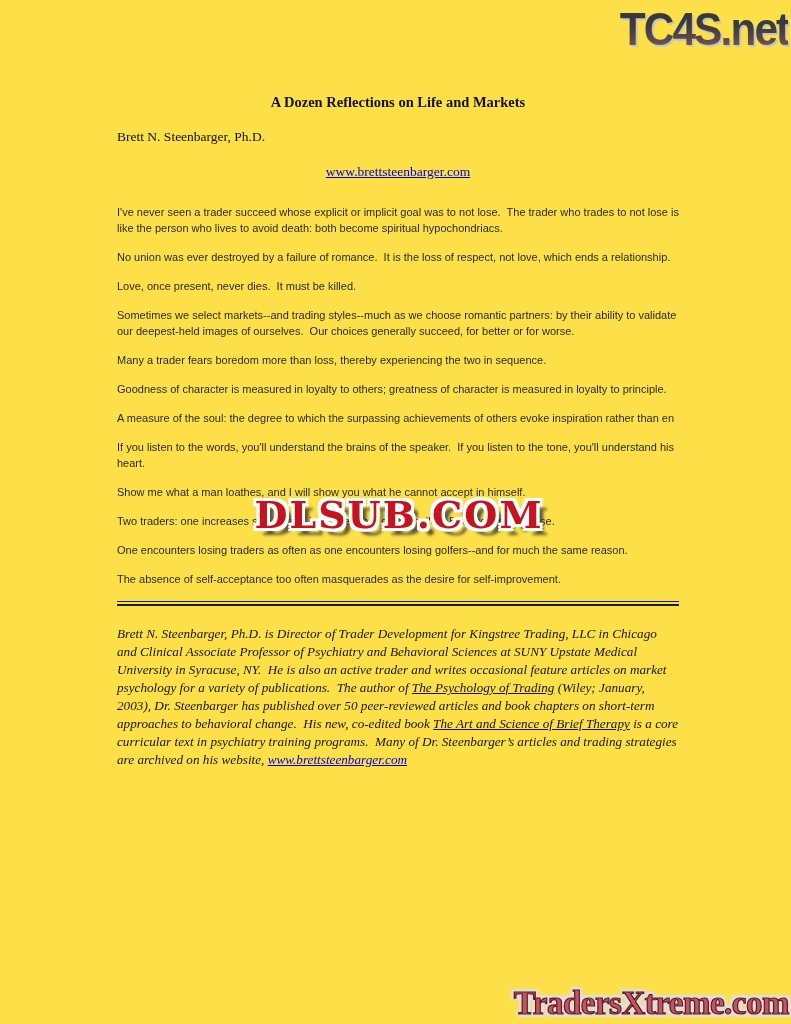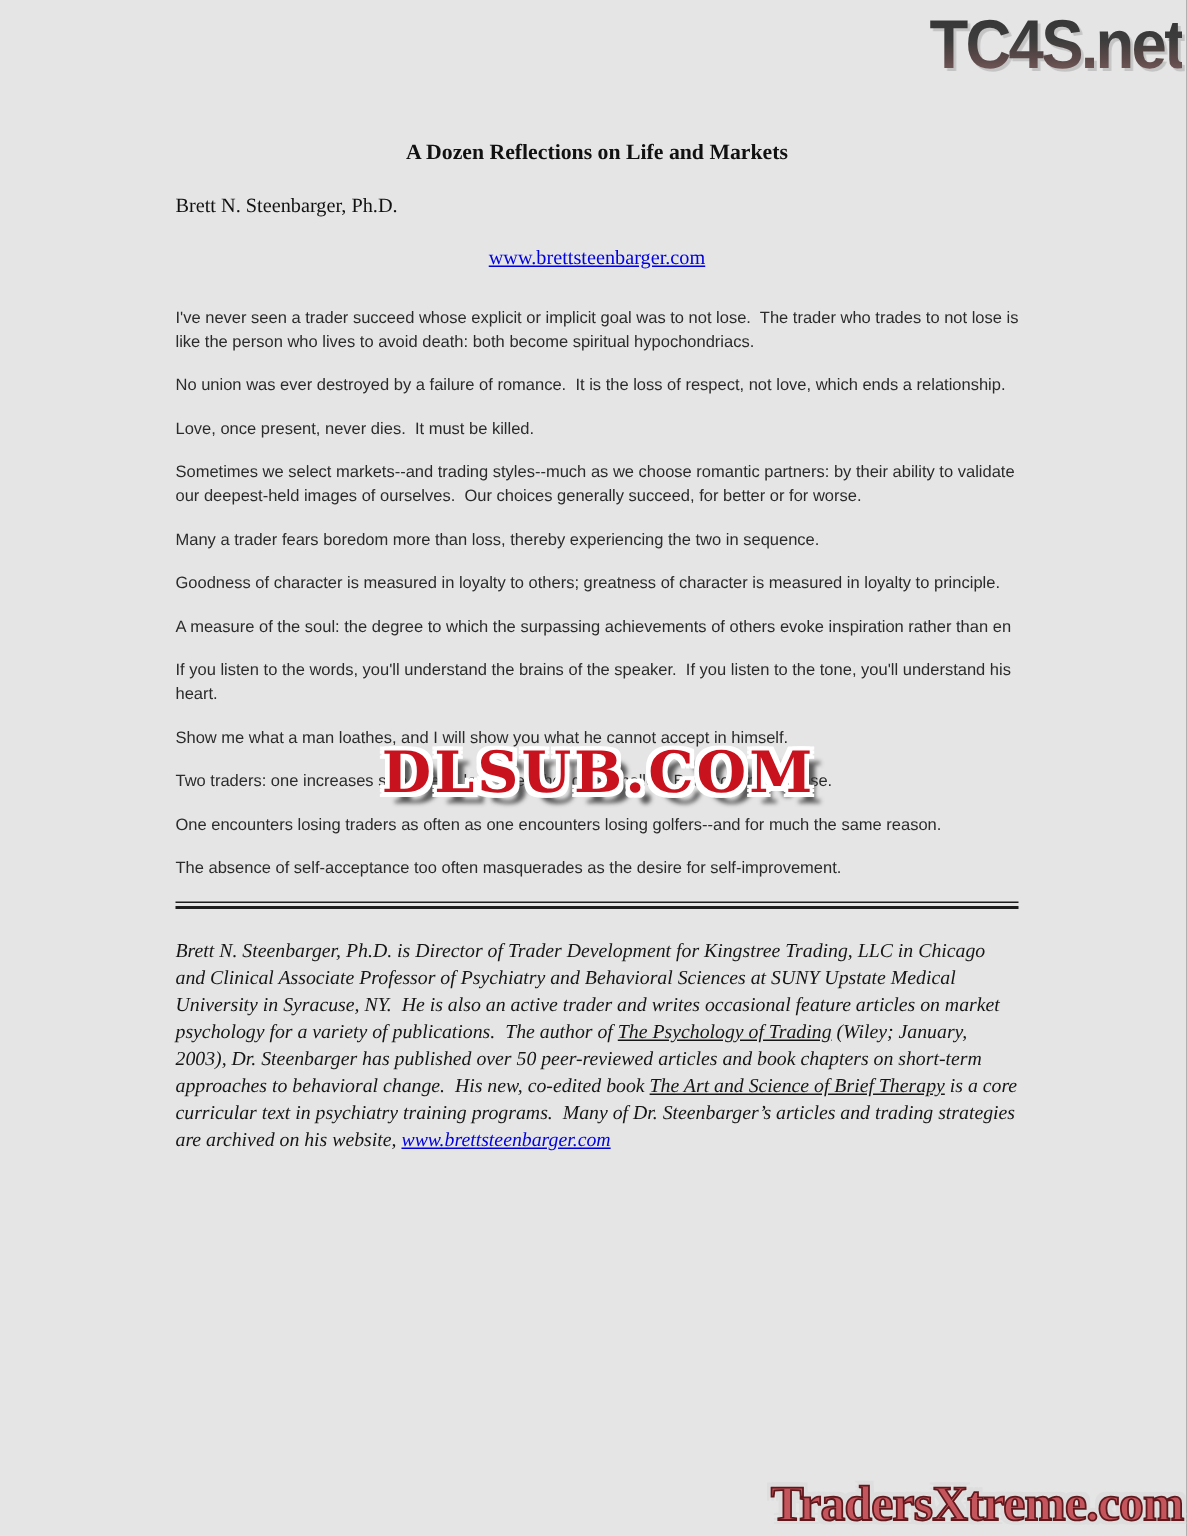--- a/index.html
+++ b/index.html
@@ -1,21 +1,21 @@
 <!DOCTYPE html>
 <html><head>
 <meta charset="utf-8">
 <style>
   html, body { margin: 0; padding: 0; background: #888; }
   .page {
     position: relative;
     width: 791px;
     height: 1024px;
     margin: 0 auto;
-    background: #e5e5e5;
+    background: #fde047;
     overflow: hidden;
     font-family: "Liberation Sans", sans-serif;
   }
 
   
   .tc4s {
     position: absolute;
     top: 2px;
     right: 3px;
     font-family: "Liberation Sans", sans-serif;

